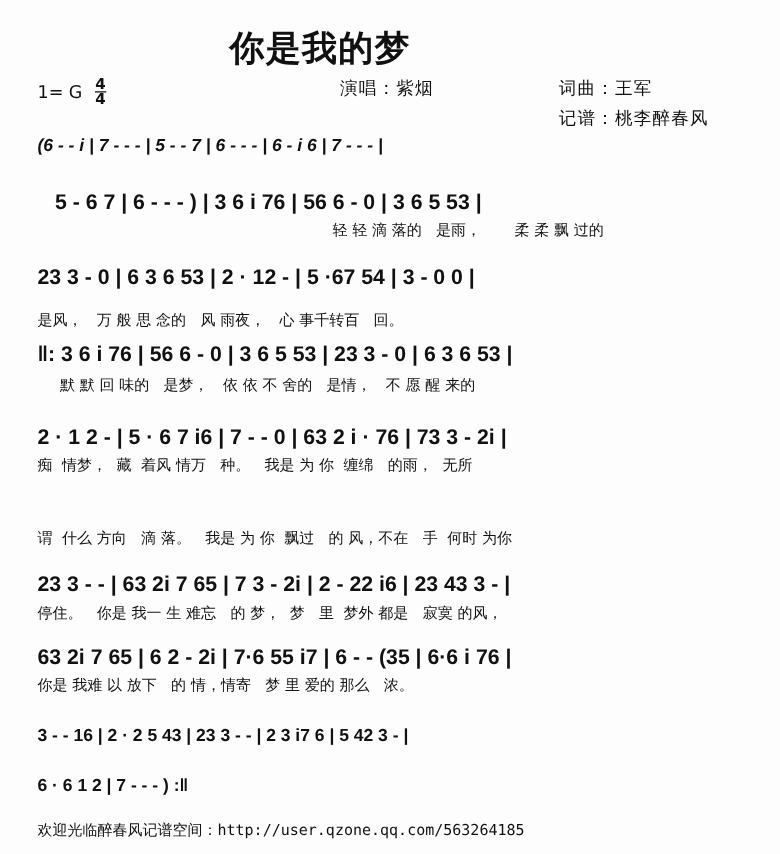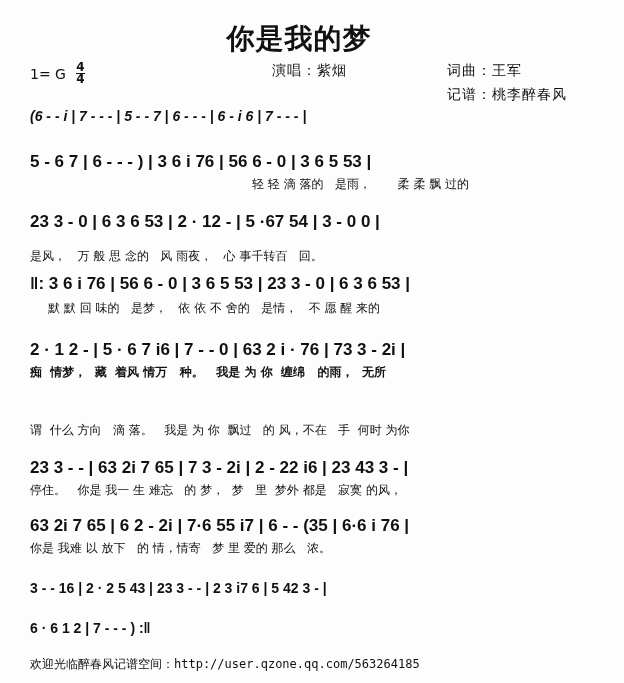--- a/index.html
+++ b/index.html
@@ -1,17 +1,17 @@
 <!DOCTYPE html>
 <html><head>
 <meta charset="utf-8">
 <style>
   html, body { margin: 0; padding: 0; background: #fdfdfd; }
   body { width: 624px; height: 683px; position: relative; overflow: hidden; font-family: "DejaVu Sans", sans-serif; color: #111; }
-  .title { position: absolute; top: 20px; left: 0; width: 512px; text-align: center; font-family: "DejaVu Serif", serif; font-size: 28px; font-weight: bold; letter-spacing: 1px; padding-left: 43px; }
+  .title { position: absolute; top: 20px; left: 0; width: 512px; text-align: center; font-family: "DejaVu Serif", serif; font-size: 28px; font-weight: bold; letter-spacing: 1px; }
   .key { position: absolute; top: 62px; left: 30px; font-size: 14px; display: flex; align-items: center; }
   .frac { display: inline-flex; flex-direction: column; align-items: center; margin-left: 10px; font-size: 12px; font-weight: bold; line-height: 11px; }
   .frac .bar { width: 9px; height: 1px; background: #111; }
   .meta { position: absolute; font-size: 14px; letter-spacing: 1px; }
   .row { position: absolute; left: 30px; width: 570px; height: 24px; }
   .seg { position: absolute; top: 0; white-space: pre; font-weight: bold; font-size: 17px; font-family: "Liberation Sans", sans-serif; }
   .seg.small { font-size: 14px; }
   .lyric { position: absolute; font-size: 12px; white-space: pre; }
   .footer { position: absolute; left: 30px; top: 656px; font-size: 12px; font-family: "DejaVu Sans Mono", monospace; }
 </style>
@@ -30,38 +30,38 @@
 </div>
 
 <div class="meta" style="top:62px;left:272px;">演唱：紫烟</div>
 <div class="meta" style="top:62px;left:447px;">词曲：王军</div>
 <div class="meta" style="top:86px;left:447px;">记谱：桃李醉春风</div>
 
 <div class="row" style="top:108px;font-style:italic;">
   <span class="seg small">(6 - - i | 7 - - - | 5 - - 7 | 6 - - - | 6 - i 6 | 7 - - - |</span>
 </div>
 
-<div class="row" style="top:152px;">
+<div class="row" style="top:152px;margin-left:14px;">
   <span class="seg">5 - 6 7 | 6 - - - ) | 3 6 i 76 | 56 6 - 0 | 3 6 5 53 |</span>
   <span class="lyric" style="top:24px;left:222px;">轻 轻 滴 落的   是雨，       柔 柔 飘 过的</span>
 </div>
 
 <div class="row" style="top:212px;">
   <span class="seg">23 3 - 0 | 6 3 6 53 | 2 · 12 - | 5 ·67 54 | 3 - 0 0 |</span>
   <span class="lyric" style="top:24px;left:0px;margin-top:12px;">是风，   万 般 思 念的   风 雨夜，   心 事千转百   回。</span>
 </div>
 
 <div class="row" style="top:274px;">
   <span class="seg">‖: 3 6 i 76 | 56 6 - 0 | 3 6 5 53 | 23 3 - 0 | 6 3 6 53 |</span>
   <span class="lyric" style="top:26px;left:18px;">默 默 回 味的   是梦，   依 依 不 舍的   是情，   不 愿 醒 来的</span>
 </div>
 
 <div class="row" style="top:340px;">
   <span class="seg">2 · 1 2 - | 5 · 6 7 i6 | 7 - - 0 | 63 2 i · 76 | 73 3 - 2i |</span>
-  <span class="lyric" style="top:24px;left:0px;font-weight:bold;">痴  情梦，  藏  着风 情万   种。   我是 为 你  缠绵   的雨，  无所</span>
+  <span class="lyric" style="top:24px;left:0px;">痴  情梦，  藏  着风 情万   种。   我是 为 你  缠绵   的雨，  无所</span>
 </div>
 
 <div class="row" style="top:398px;">
   <span class="lyric" style="top:24px;left:0px;">谓  什么 方向   滴 落。   我是 为 你  飘过   的 风，不在   手  何时 为你</span>
 </div>
 
 <div class="row" style="top:458px;">
   <span class="seg">23 3 - - | 63 2i 7 65 | 7 3 - 2i | 2 - 22 i6 | 23 43 3 - |</span>
   <span class="lyric" style="top:24px;left:0px;">停住。   你是 我一 生 难忘   的 梦，  梦   里  梦外 都是   寂寞 的风，</span>
 </div>

